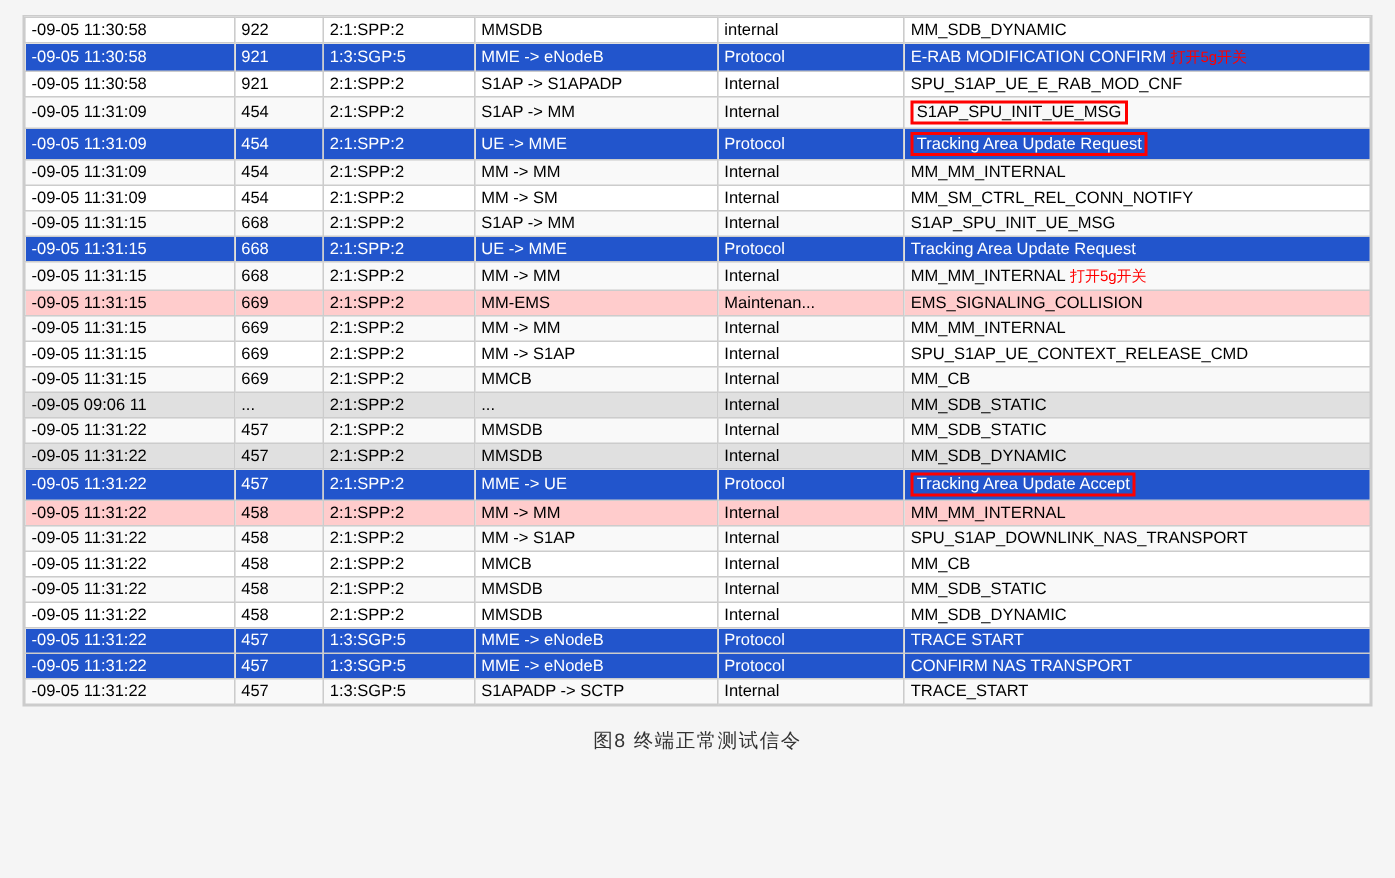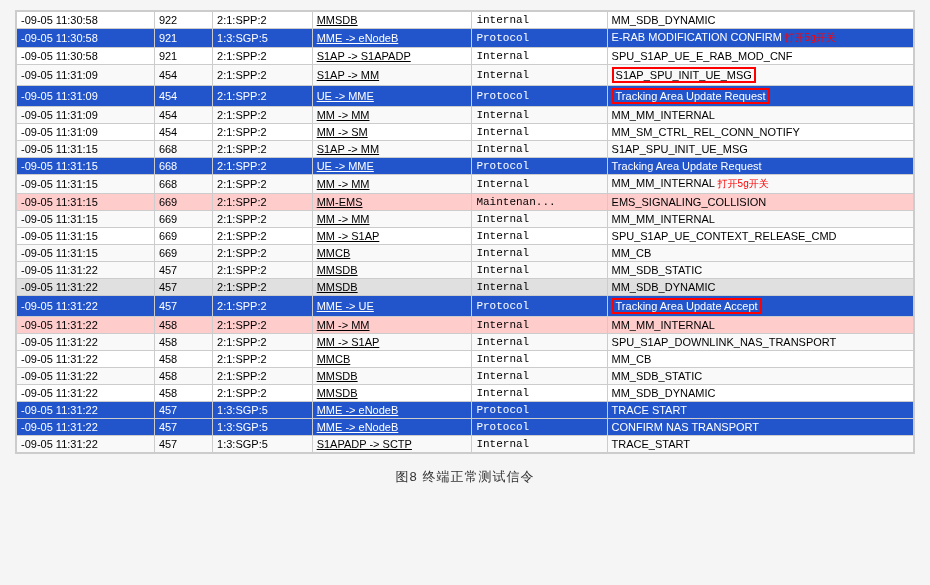--- a/index.html
+++ b/index.html
@@ -47,22 +47,22 @@
     }
     tr.row-pink {
       background: #ffcccc;
     }
     tr.row-gray {
       background: #e0e0e0;
     }
     .col-time { width: 90px; }
     .col-id   { width: 38px; }
     .col-node { width: 65px; margin-left: 40px; }
-    .col-dir  { width: 100px; text-decoration: underline; }
-    .col-type { width: 80px; font-family: Liberation Mono, monospace; }
+    .col-dir  { width: 100px; }
+    .col-type { width: 80px; }
     .col-msg  { width: 230px; }
 
     .red-text { color: red; font-size: 10px; }
     .red-box {
       border: 2px solid red;
       display: inline-block;
       padding: 0 2px;
     }
 
     .caption {
@@ -184,20 +184,28 @@
           <td class="col-msg">SPU_S1AP_UE_CONTEXT_RELEASE_CMD</td>
         </tr>
         <tr class="row-alt">
           <td class="col-time">-09-05 11:31:15</td>
           <td class="col-id">669</td>
           <td class="col-node">2:1:SPP:2</td>
           <td class="col-dir">MMCB</td>
           <td class="col-type">Internal</td>
           <td class="col-msg">MM_CB</td>
         </tr>
+        <tr class="row-gray">
+          <td class="col-time">-09-05 09:06 11</td>
+          <td class="col-id">...</td>
+          <td class="col-node">2:1:SPP:2</td>
+          <td class="col-dir">...</td>
+          <td class="col-type">Internal</td>
+          <td class="col-msg">MM_SDB_STATIC</td>
+        </tr>
         <tr class="row-alt">
           <td class="col-time">-09-05 11:31:22</td>
           <td class="col-id">457</td>
           <td class="col-node">2:1:SPP:2</td>
           <td class="col-dir">MMSDB</td>
           <td class="col-type">Internal</td>
           <td class="col-msg">MM_SDB_STATIC</td>
         </tr>
         <tr class="row-gray">
           <td class="col-time">-09-05 11:31:22</td>

